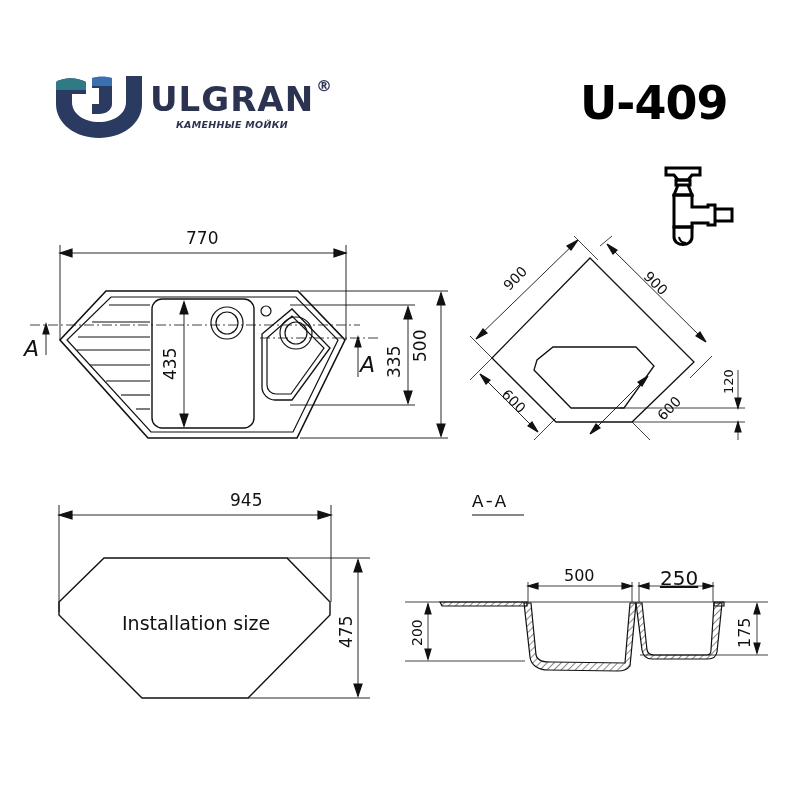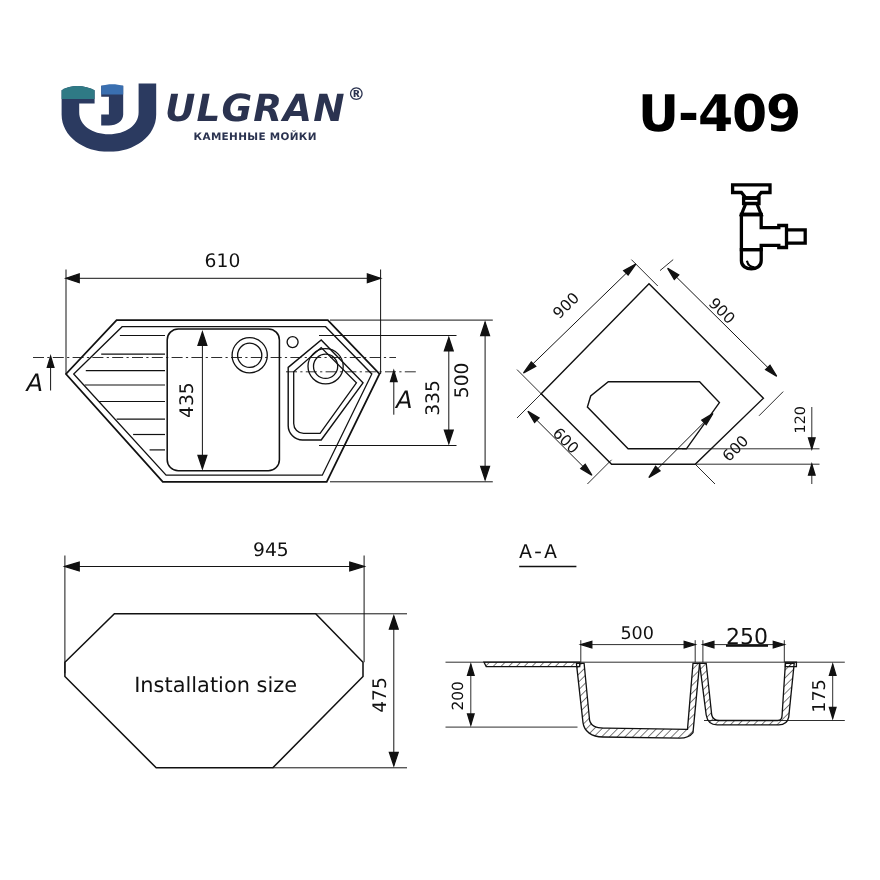--- a/index.html
+++ b/index.html
@@ -1,23 +1,23 @@
 <!DOCTYPE html>
 <html><head>
 <meta charset="utf-8">
 <style>
   html, body { margin:0; padding:0; background:#ffffff; }
   body { width:800px; height:800px; position:relative; overflow:hidden;
          font-family:"DejaVu Sans", sans-serif; color:#111; }
   .abs { position:absolute; }
   .brand { position:absolute; left:150px; top:82px; font-family:"DejaVu Sans", sans-serif;
-           font-weight:bold; font-size:34px; letter-spacing:1px; color:#2b3350; line-height:1;font-style:italic; }
+           font-weight:bold; font-size:34px; letter-spacing:1px; color:#2b3350; line-height:1; }
   .reg { position:absolute; left:316px; top:76px; font-size:16px; font-weight:bold; color:#2b3350; }
   .tagline { position:absolute; left:176px; top:119px; font-size:9.5px; font-weight:bold;
-             color:#2b3350; letter-spacing:0.3px; }
+             color:#2b3350; letter-spacing:0.3px;font-style:italic; }
   .model { position:absolute; left:580px; top:80px; font-family:"DejaVu Sans", sans-serif;
            font-weight:bold; font-size:46px; color:#000; letter-spacing:-1px; line-height:1; }
 </style>
 </head>
 <body>
 
 <div class="abs" style="left:54px;top:74px;width:90px;height:64px;">
   <svg width="90" height="64" viewBox="0 0 90 64">
     <path d="M2 8 C12 2, 24 4, 32 8 L32 20 L18 20 L18 28 C18 40, 30 48, 45 48 C60 48, 72 40, 72 28 L72 2 L88 2 L88 30 C88 50, 68 64, 45 64 C22 64, 2 50, 2 30 Z" fill="#2b3a60"></path>
     <path d="M2 8 C12 2, 24 4, 32 8 L32 16 L2 16 Z" fill="#2f7a85"></path>
@@ -165,21 +165,21 @@
   <line x1="639" y1="586" x2="713" y2="586" stroke-width="0.8"></line>
   <path d="M639 586 L649 583 L649 589 Z M713 586 L703 583 L703 589 Z" fill="#111"></path>
 
   <line x1="428" y1="604" x2="428" y2="659" stroke-width="0.8"></line>
   <path d="M428 604 L425 614 L431 614 Z M428 659 L425 649 L431 649 Z" fill="#111"></path>
 
   <line x1="757" y1="604" x2="757" y2="653" stroke-width="0.8"></line>
   <path d="M757 604 L754 614 L760 614 Z M757 653 L754 643 L760 643 Z" fill="#111"></path>
 </svg>
 
-<div class="abs" style="left:186px;top:228px;font-size:17px;">610</div>
+<div class="abs" style="left:186px;top:228px;font-size:17px;">770</div>
 <div class="abs" style="left:410px;top:362px;font-size:17px;transform:rotate(-90deg);transform-origin:left top;">500</div>
 <div class="abs" style="left:384px;top:378px;font-size:17px;transform:rotate(-90deg);transform-origin:left top;">335</div>
 <div class="abs" style="left:160px;top:380px;font-size:17px;transform:rotate(-90deg);transform-origin:left top;">435</div>
 <div class="abs" style="left:24px;top:336px;font-size:22px;font-style:italic;">A</div>
 <div class="abs" style="left:360px;top:352px;font-size:22px;font-style:italic;">A</div>
 
 <div class="abs" style="left:500px;top:282px;font-size:14px;transform:rotate(-45deg);transform-origin:left top;">900</div>
 <div class="abs" style="left:652px;top:268px;font-size:14px;transform:rotate(45deg);transform-origin:left top;">900</div>
 <div class="abs" style="left:510px;top:386px;font-size:14px;transform:rotate(45deg);transform-origin:left top;">600</div>
 <div class="abs" style="left:654px;top:412px;font-size:14px;transform:rotate(-45deg);transform-origin:left top;">600</div>

